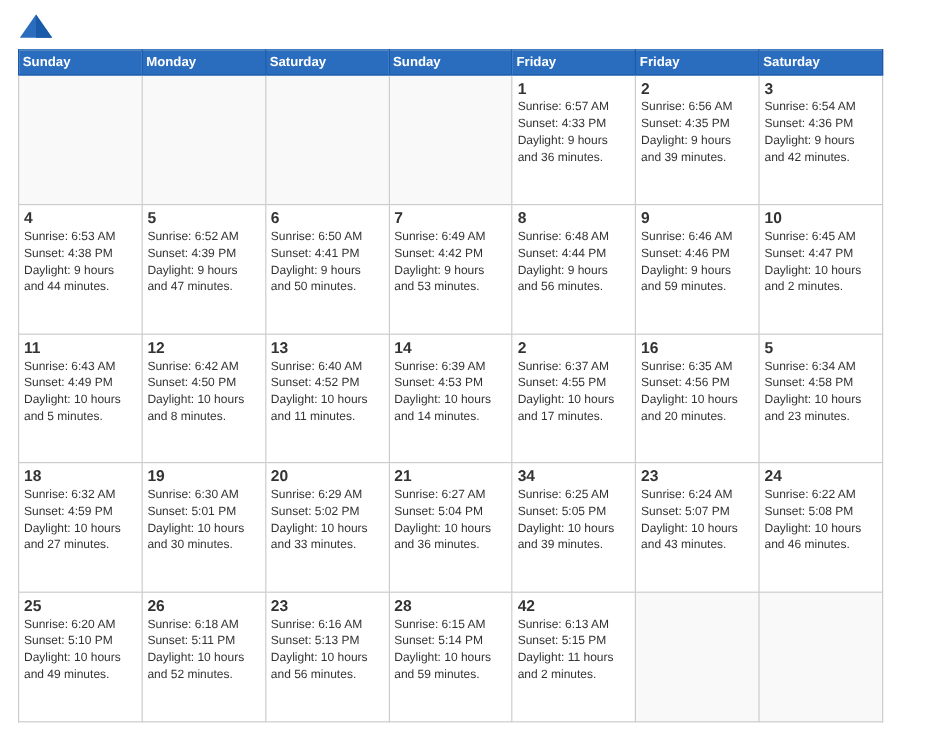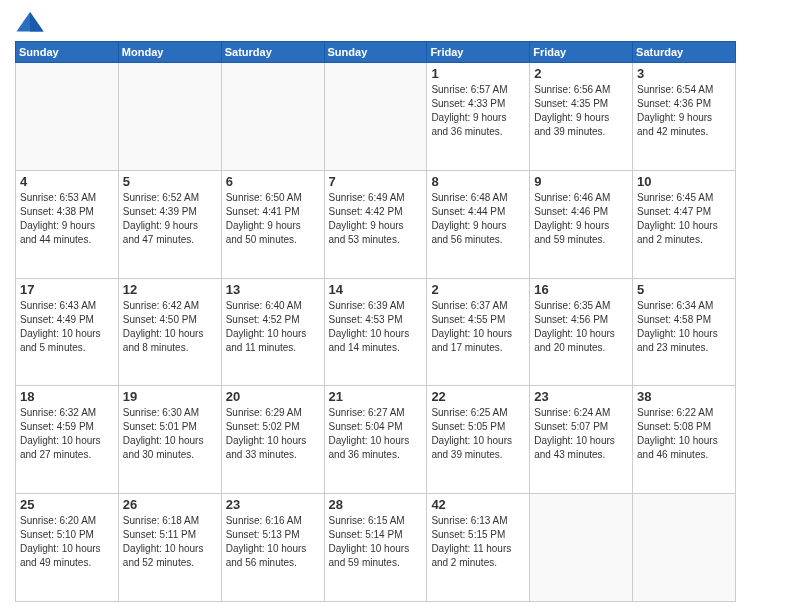--- a/index.html
+++ b/index.html
@@ -212,21 +212,21 @@
           <span class="day-number">10</span>
           <div class="cell-text">
             Sunrise: 6:45 AM<br>
             Sunset: 4:47 PM<br>
             Daylight: 10 hours and 2 minutes.
           </div>
         </td>
         </tr>
         <tr>
           <td>
-          <span class="day-number">17</span>
+          <span class="day-number">11</span>
           <div class="cell-text">
             Sunrise: 6:43 AM<br>
             Sunset: 4:49 PM<br>
             Daylight: 10 hours and 5 minutes.
           </div>
         </td>
           <td>
           <span class="day-number">12</span>
           <div class="cell-text">
             Sunrise: 6:42 AM<br>
@@ -302,37 +302,37 @@
         </td>
           <td>
           <span class="day-number">21</span>
           <div class="cell-text">
             Sunrise: 6:27 AM<br>
             Sunset: 5:04 PM<br>
             Daylight: 10 hours and 36 minutes.
           </div>
         </td>
           <td>
-          <span class="day-number">22</span>
+          <span class="day-number">34</span>
           <div class="cell-text">
             Sunrise: 6:25 AM<br>
             Sunset: 5:05 PM<br>
             Daylight: 10 hours and 39 minutes.
           </div>
         </td>
           <td>
           <span class="day-number">23</span>
           <div class="cell-text">
             Sunrise: 6:24 AM<br>
             Sunset: 5:07 PM<br>
             Daylight: 10 hours and 43 minutes.
           </div>
         </td>
           <td>
-          <span class="day-number">38</span>
+          <span class="day-number">24</span>
           <div class="cell-text">
             Sunrise: 6:22 AM<br>
             Sunset: 5:08 PM<br>
             Daylight: 10 hours and 46 minutes.
           </div>
         </td>
         </tr>
         <tr>
           <td>
           <span class="day-number">25</span>

